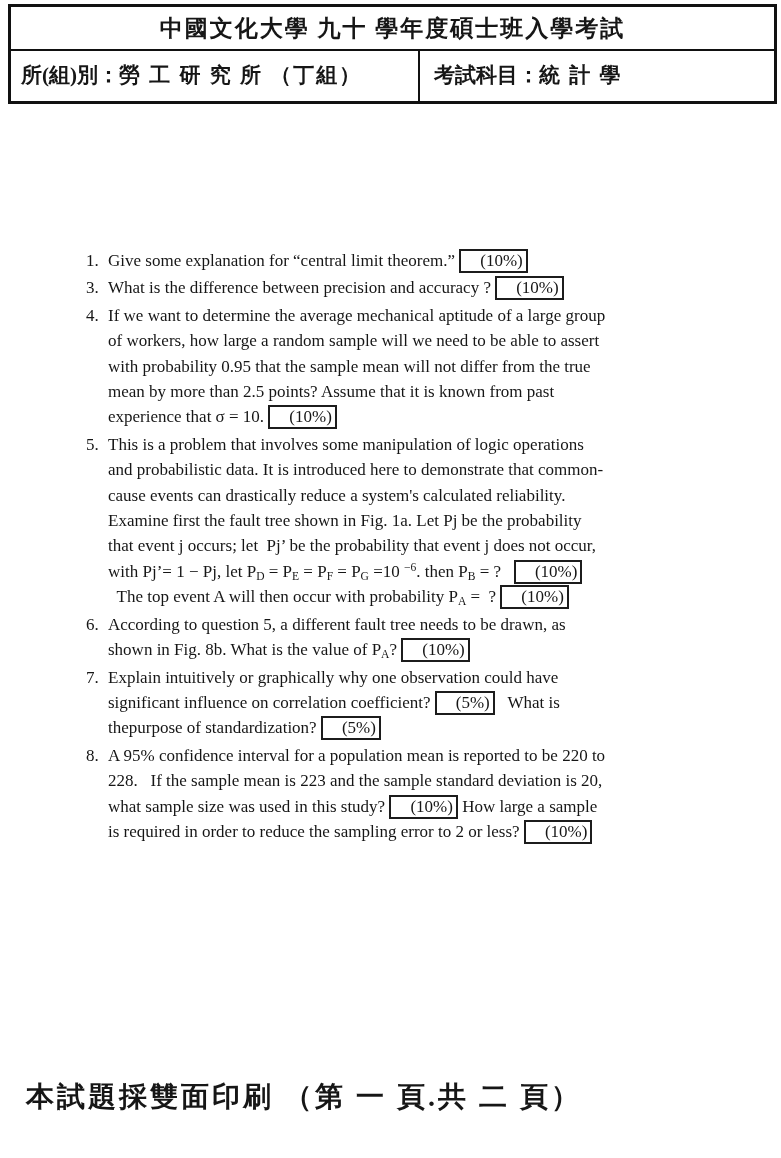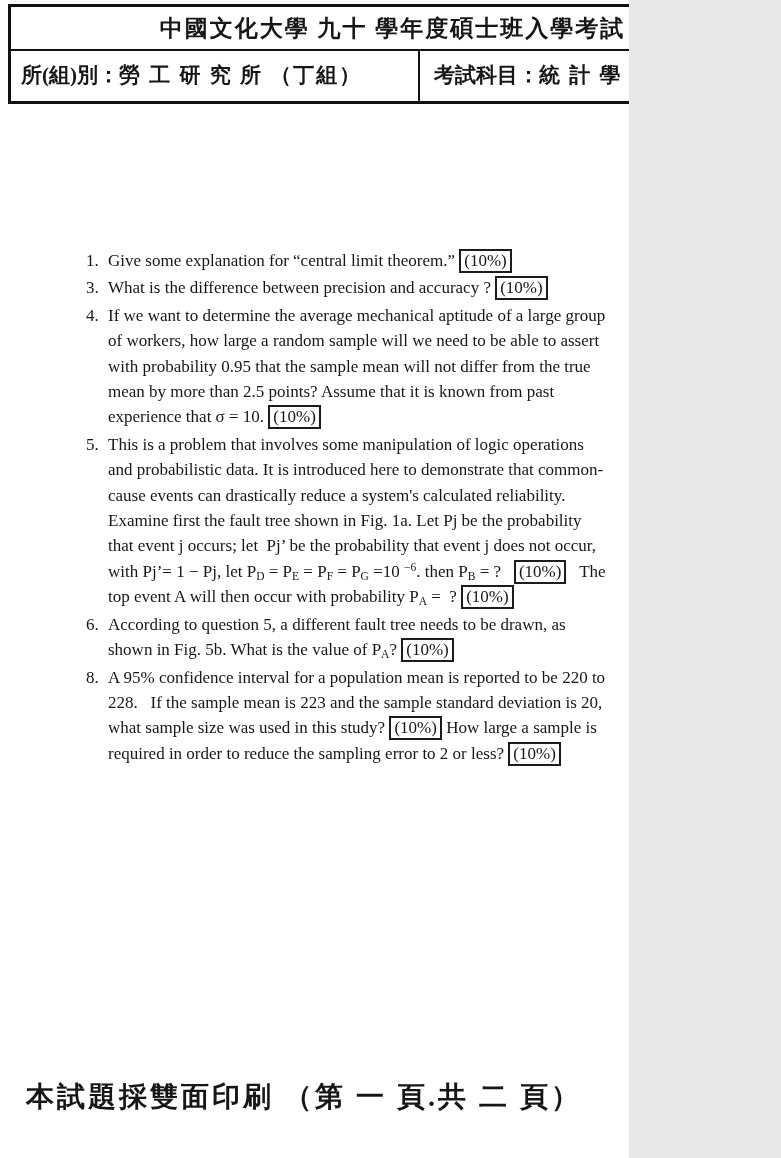--- a/index.html
+++ b/index.html
@@ -2,21 +2,21 @@
 <html><head>
 <meta charset="utf-8">
 <style>
   html, body {
     margin: 0;
     padding: 0;
     background: #e8e8e8;
   }
   .page {
     position: relative;
-    width: 629px;
+    width: 781px;
     height: 1158px;
     background: #ffffff;
     color: #161616;
     font-family: "Liberation Serif", "DejaVu Serif", serif;
     overflow: hidden;
   }
   
   .header-box {
     position: absolute;
     left: 8px;
@@ -78,21 +78,21 @@
     vertical-align: -0.25em;
     line-height: 0;
   }
   sup {
     font-size: 68%;
     vertical-align: 0.5em;
     line-height: 0;
   }
   .boxed {
     border: 2px solid #1c1c1c;
-    padding: 0 3px 1px 3px;
+    padding: 0 3px 1px 19px;
     white-space: nowrap;
   }
   
   .footer-line {
     position: absolute;
     left: 26px;
     top: 1078px;
     width: 740px;
     font-size: 28px;
     font-weight: bold;
@@ -115,19 +115,20 @@
         <span>考試科目：</span><span class="value">統  計  學</span>
       </div>
     </div>
   </div>
 
   <div class="question-list">
       <div class="question"><span class="qnum">1.</span><span>Give some explanation for “central limit theorem.” </span><span class="boxed">(10%)</span></div>
       <div class="question"><span class="qnum">3.</span><span>What is the difference between precision and accuracy ? </span><span class="boxed">(10%)</span></div>
       <div class="question"><span class="qnum">4.</span><span>If we want to determine the average mechanical aptitude of a large group of workers, how large a random sample will we need to be able to assert with probability 0.95 that the sample mean will not differ from the true mean by more than 2.5 points? Assume that it is known from past experience that σ = 10. </span><span class="boxed">(10%)</span></div>
       <div class="question"><span class="qnum">5.</span><span>This is a problem that involves some manipulation of logic operations and probabilistic data. It is introduced here to demonstrate that common-cause events can drastically reduce a system's calculated reliability. Examine first the fault tree shown in Fig. 1a. Let Pj be the probability that event j occurs; let &nbsp;Pj’ be the probability that event j does not occur, with Pj’= 1 − Pj, let P</span><sub>D</sub><span> = P</span><sub>E</sub><span> = P</span><sub>F</sub><span> = P</span><sub>G</sub><span> =10 </span><sup>−6</sup><span>. then P</span><sub>B</sub><span> = ? &nbsp;&nbsp;</span><span class="boxed">(10%)</span><span> &nbsp;&nbsp;The top event A will then occur with probability P</span><sub>A</sub><span> = &nbsp;? </span><span class="boxed">(10%)</span></div>
-      <div class="question"><span class="qnum">6.</span><span>According to question 5, a different fault tree needs to be drawn, as shown in Fig. 5b. What is the value of P</span><sub>A</sub><span>? </span><span class="boxed">(10%)</span></div>
+      <div class="question"><span class="qnum">6.</span><span>According to question 5, a different fault tree needs to be drawn, as shown in Fig. 8b. What is the value of P</span><sub>A</sub><span>? </span><span class="boxed">(10%)</span></div>
+      <div class="question"><span class="qnum">7.</span><span>Explain intuitively or graphically why one observation could have significant influence on correlation coefficient? </span><span class="boxed">(5%)</span><span> &nbsp;&nbsp;What is thepurpose of standardization? </span><span class="boxed">(5%)</span></div>
       <div class="question"><span class="qnum">8.</span><span>A 95% confidence interval for a population mean is reported to be 220 to 228. &nbsp;&nbsp;If the sample mean is 223 and the sample standard deviation is 20, what sample size was used in this study? </span><span class="boxed">(10%)</span><span> How large a sample is required in order to reduce the sampling error to 2 or less? </span><span class="boxed">(10%)</span></div>
     </div>
 
   <div class="footer-line">本試題採雙面印刷 （第 一 頁.共 二 頁）</div>
 
 </div>
 
 </body></html>

